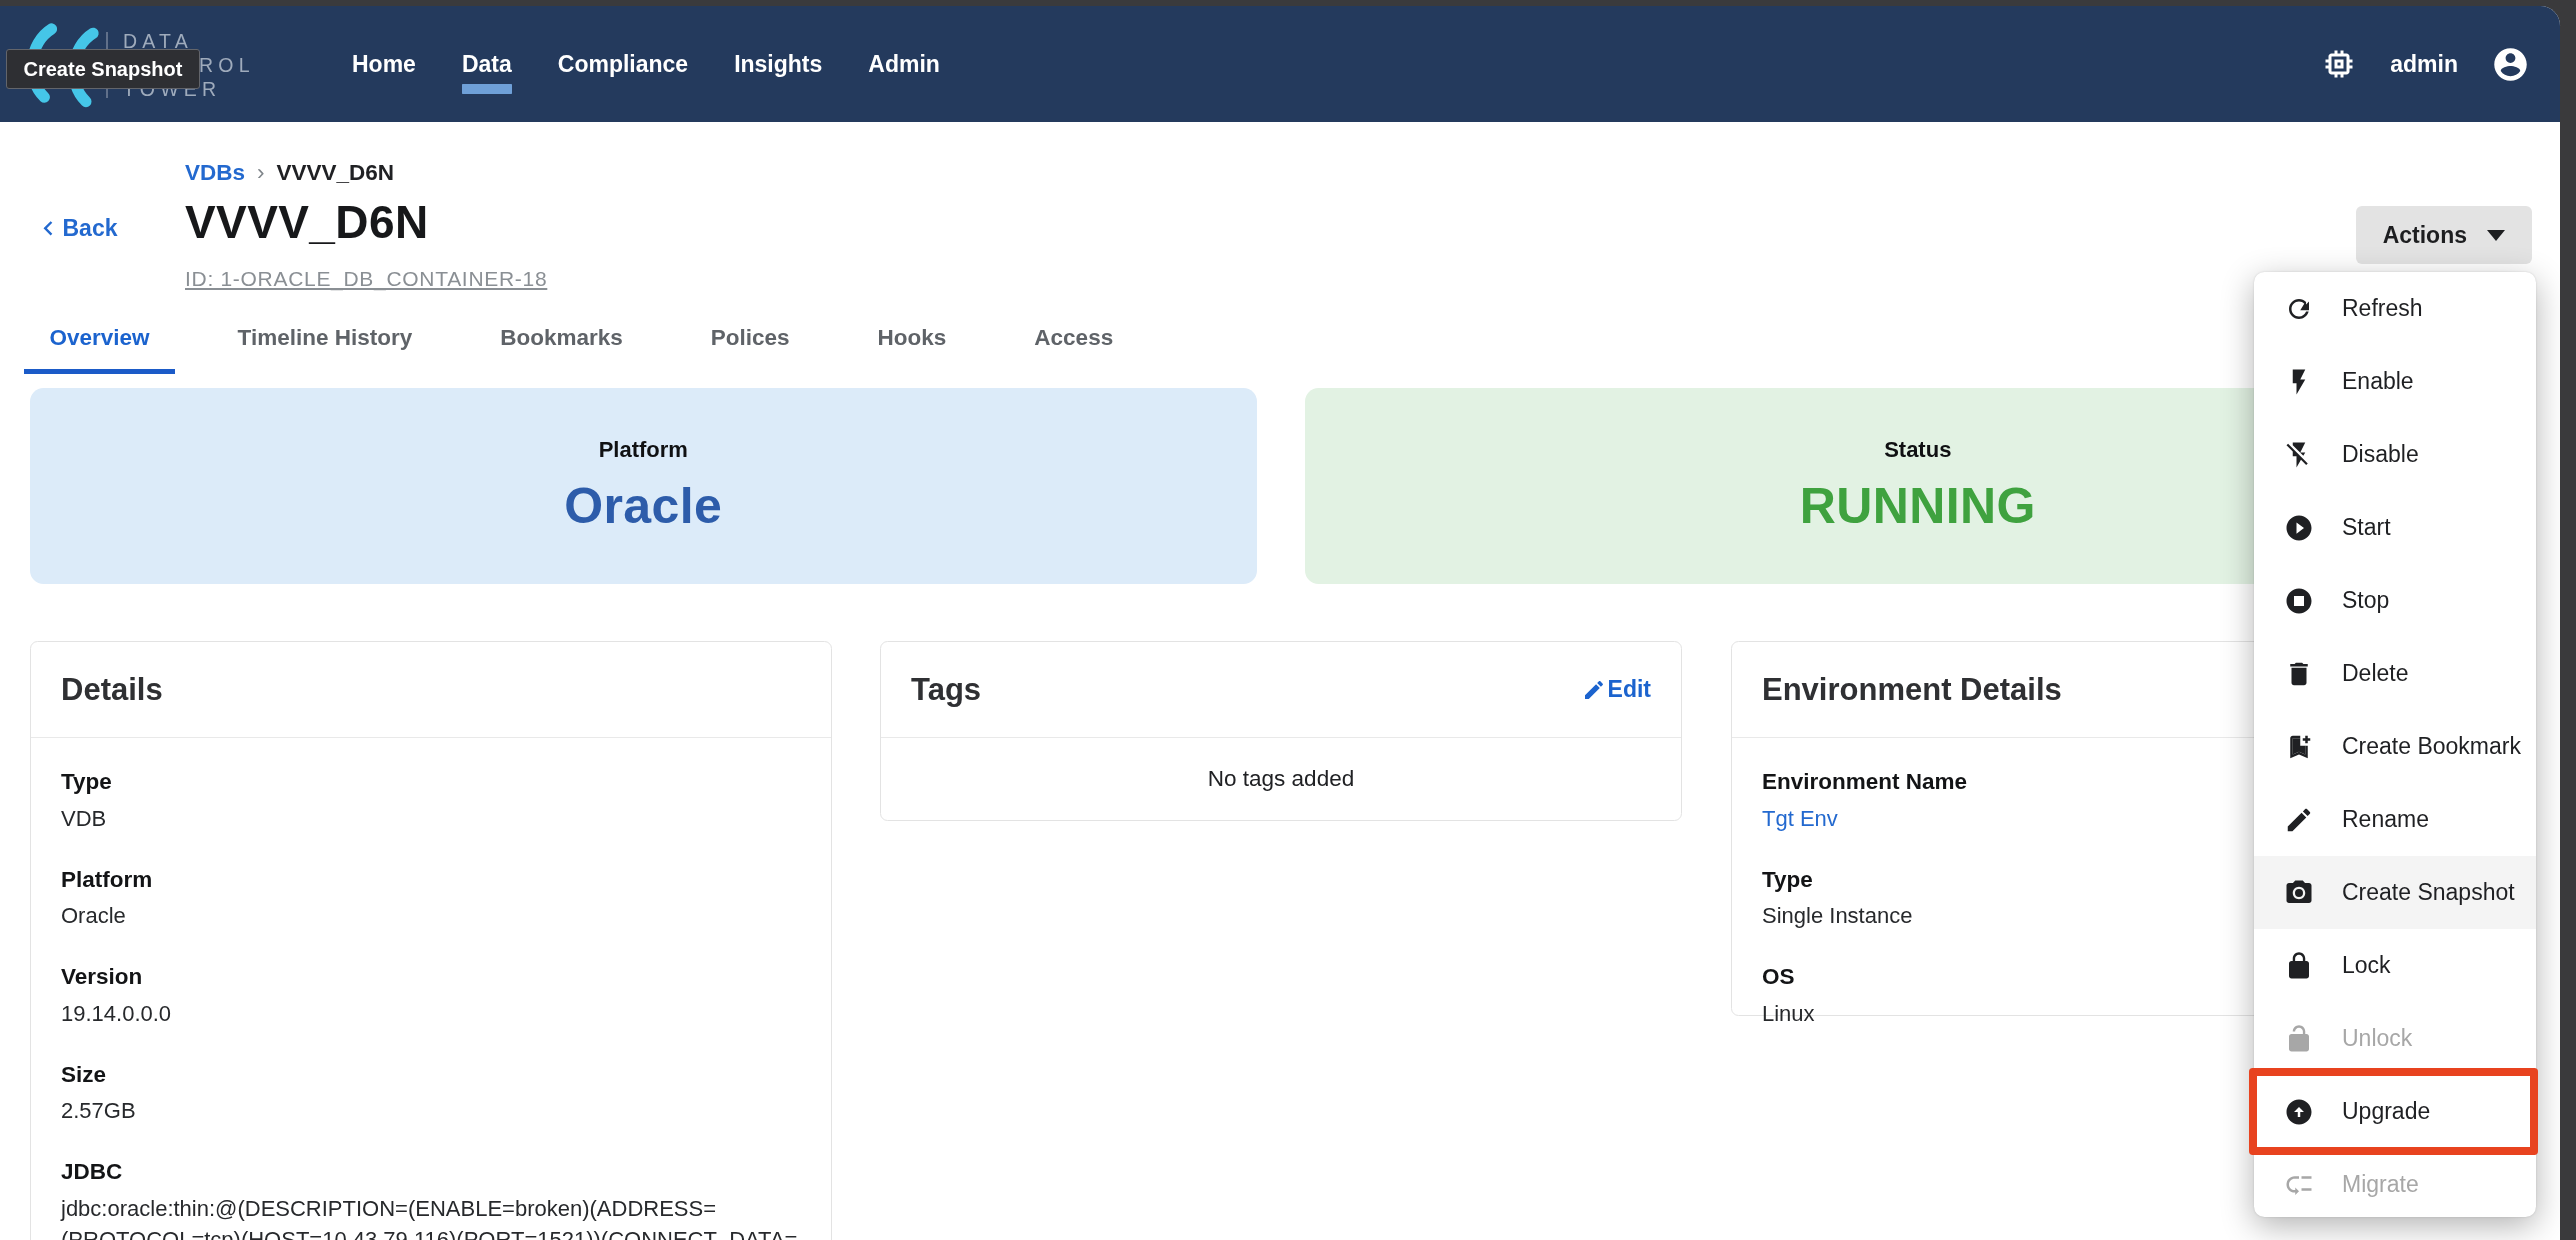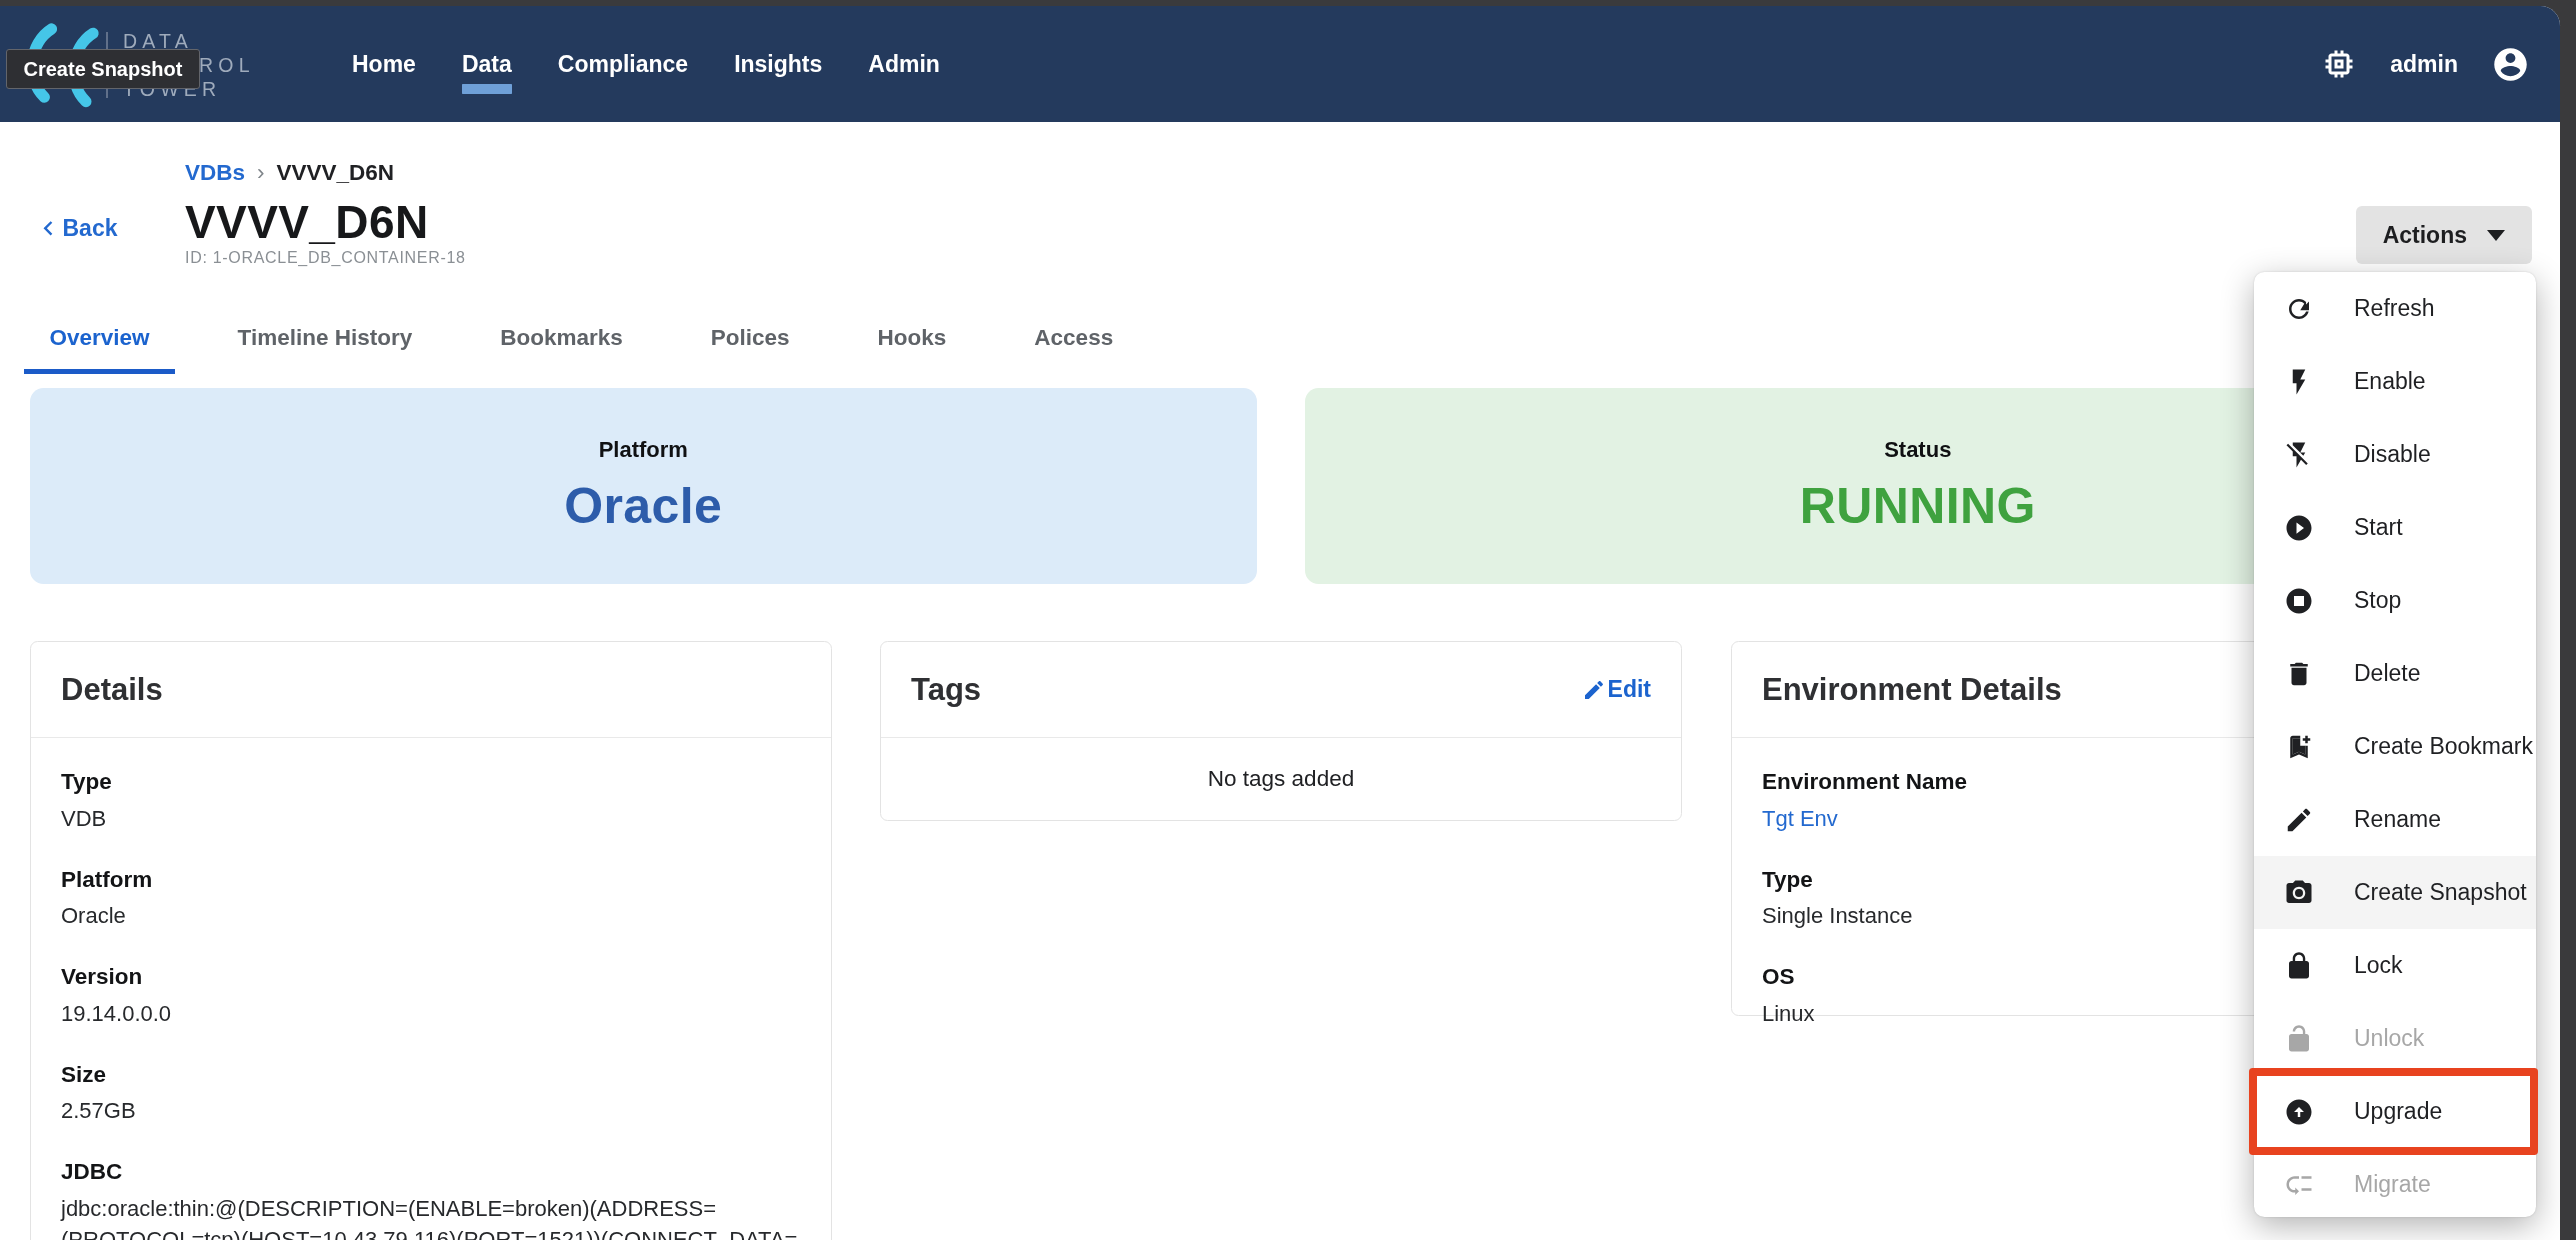--- a/index.html
+++ b/index.html
@@ -45,21 +45,21 @@
   
   .back-link { position:absolute; left:34px; top:208px; display:flex; align-items:center; 
     color:#2369cf; font-size:23px; font-weight:700; cursor:pointer; }
   .back-link svg { display:block; }
   .page-header { position:absolute; left:185px; top:154px; }
   .breadcrumb { font-size:22.5px; display:flex; gap:12px; align-items:baseline; }
   .breadcrumb .crumb-root { color:#2369cf; font-weight:700; cursor:pointer; }
   .breadcrumb .crumb-sep { color:#80868b; font-size:22.5px; }
   .breadcrumb .crumb-current { color:#202124; font-weight:700; }
   .page-title { margin-top:9px; font-size:46px; font-weight:800; color:#17181a; letter-spacing:0.4px; }
-  .page-id { font-size:16px; color:#8a8f94; letter-spacing:0.7px; }
+  .page-id { margin-top:18px; font-size:21px; color:#8a8f94; letter-spacing:0.7px;text-decoration:underline; }
 
   .actions-btn {
     position:absolute; right:28.5px; top:200px; height:58px; padding:0 27px;
     background:#e3e3e3; border-radius:6px; border:none;
     display:flex; align-items:center; gap:19.5px; cursor:pointer;
   }
   .actions-btn .actions-label { font-size:23px; font-weight:700; color:#1d1e20; font-family:"Liberation Sans", sans-serif; }
   .caret-down { width:0; height:0; border-left:9.7px solid transparent; border-right:9.7px solid transparent; border-top:11.2px solid #1d1e20; }
 
   
@@ -95,21 +95,21 @@
   .field-value.link { color:#2369cf; cursor:pointer; }
   .tags-empty { height:81px; display:flex; align-items:center; justify-content:center;
     font-size:22.5px; color:#202124; }
 
   
   .menu {
     position:absolute; left:2254px; top:266px; width:282px; height:945px;
     background:#ffffff; border-radius:10.5px; z-index:40;
     box-shadow:0 9px 33px rgba(0,0,0,0.30), 0 0 2.2px rgba(0,0,0,0.14);
   }
-  .menu-item { height:73px; display:flex; align-items:center; gap:40px; padding-left:30px;
+  .menu-item { height:73px; display:flex; align-items:center; gap:28px; padding-left:30px;
     font-size:23px; color:#1f2023; cursor:pointer; position:relative; }
   .menu-item svg { flex:0 0 auto; display:block; }
   .menu-item .mi-icon { fill:#1f2023; }
   .menu-item.hovered { background:#f4f4f4; }
   .menu-item.disabled { color:#a7a7a7; cursor:default; }
   .menu-item.disabled .mi-icon { fill:#a7a7a7; }
   .highlight-box {
     position:absolute; left:-5.2px; right:-2.2px; top:-6.7px; bottom:-6.7px;
     border:8.2px solid #e8431f; border-radius:3.7px; pointer-events:none; z-index:5;
   }

